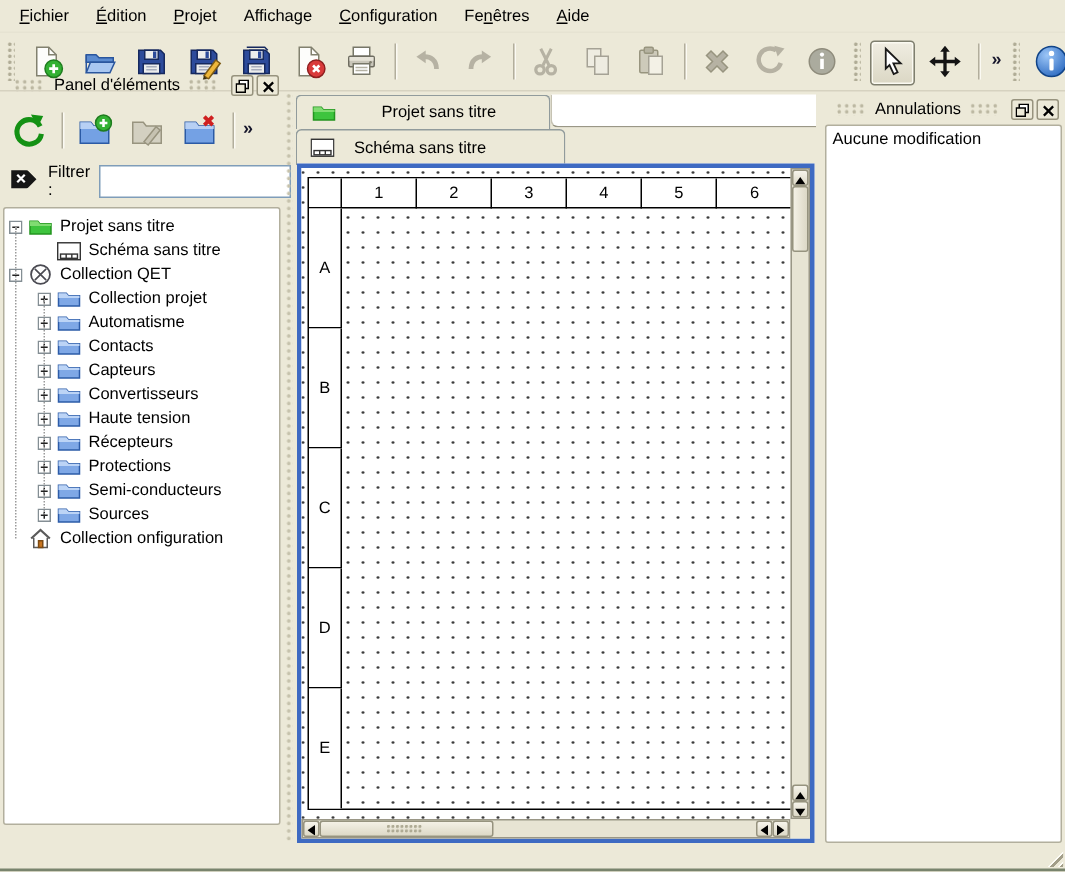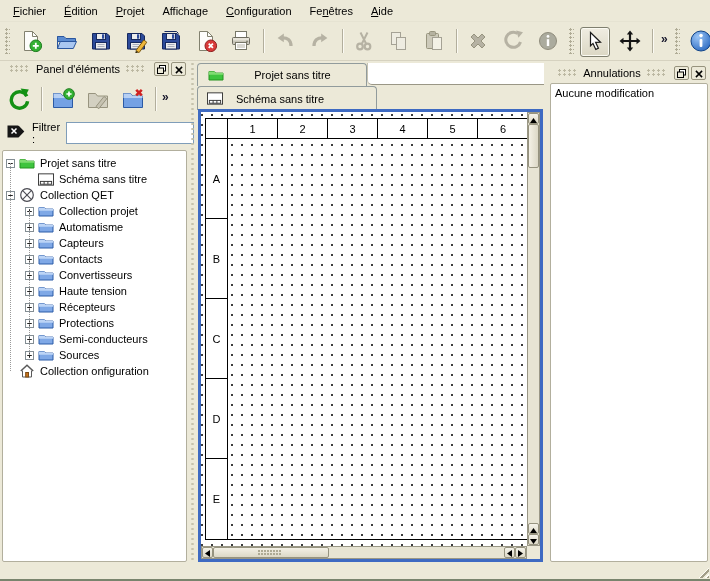--- a/index.html
+++ b/index.html
@@ -22,21 +22,21 @@
         display:flex;align-items:center;justify-content:center;padding:0;border-radius:3px;box-sizing:content-box;}
   .tbtn.checked{background:linear-gradient(#f0ede2,#dbd7c4);border:1px solid #7f7f6f;
         box-shadow:inset 0 0 0 1px #fbfaf2;}
   .tsep{width:1px;height:24px;margin:7px 6px 0 2px;background:#b2ae9c;box-shadow:1px 0 0 #fbfaf3;flex:none;}
   .handle{width:5px;height:26px;margin:6px 6px 0 1px;flex:none;
         background-image:radial-gradient(circle at 1.5px 1.5px,#b0ac96 1px,rgba(0,0,0,0) 1.4px);
         background-size:4px 4px;}
   .toverflow{margin:11px 6px 0 2px;font-weight:bold;color:#15152a;font-size:12px;line-height:12px;}
 
   
-  #left-dock{position:absolute;left:0;top:58px;width:190px;height:500px;}
+  #left-dock{position:absolute;left:0;top:46px;width:190px;height:500px;}
   #right-dock{position:absolute;left:548px;top:62px;width:162px;height:500px;}
   .dock-titlebar{height:22px;display:flex;align-items:center;padding:0 4px;}
   .dock-titlebar .tex{flex:1;height:8px;margin:0 6px;
         background-image:radial-gradient(circle at 1.5px 1.5px,#bcb8a2 1px,rgba(0,0,0,0) 1.4px);
         background-size:5px 4px;}
   .dock-title{white-space:nowrap;}
   .dock-btn{width:15px;height:14px;margin-left:2px;border:1px solid #97937e;background:#ece9d8;
         border-radius:2px;display:flex;align-items:center;justify-content:center;padding:0;flex:none;}
 
   #panel-tools{height:38px;display:flex;align-items:flex-start;padding:0 4px;}
@@ -430,36 +430,36 @@
               <rect x="0.5" y="0.5" width="8" height="8" fill="#fff" stroke="#848e94"></rect>
               <path d="M2.2 4.5h4.6M4.5 2.2v4.6" stroke="#222"></path>
             </svg>
           </span>
           <span class="ticon">
             <svg width="16" height="16" viewBox="0 0 16 16" xmlns="http://www.w3.org/2000/svg">
               <path d="M1 4.5h5.2l1.4 1.6H15V13H1z" fill="#7fa8e6" stroke="#2d5ca8"></path>
               <path d="M1 4.5h5.2l1.4 1.6H15v1.6H1z" fill="#bcd4f6"></path>
             </svg>
           </span>
+          <span class="tlabel">Contacts</span>
+        </div>
+        <div class="trow" style="padding-left:22px">
+          <span class="texp">
+            <svg width="9" height="9" viewBox="0 0 9 9" xmlns="http://www.w3.org/2000/svg">
+              <rect x="0.5" y="0.5" width="8" height="8" fill="#fff" stroke="#848e94"></rect>
+              <path d="M2.2 4.5h4.6M4.5 2.2v4.6" stroke="#222"></path>
+            </svg>
+          </span>
+          <span class="ticon">
+            <svg width="16" height="16" viewBox="0 0 16 16" xmlns="http://www.w3.org/2000/svg">
+              <path d="M1 4.5h5.2l1.4 1.6H15V13H1z" fill="#7fa8e6" stroke="#2d5ca8"></path>
+              <path d="M1 4.5h5.2l1.4 1.6H15v1.6H1z" fill="#bcd4f6"></path>
+            </svg>
+          </span>
           <span class="tlabel">Capteurs</span>
-        </div>
-        <div class="trow" style="padding-left:22px">
-          <span class="texp">
-            <svg width="9" height="9" viewBox="0 0 9 9" xmlns="http://www.w3.org/2000/svg">
-              <rect x="0.5" y="0.5" width="8" height="8" fill="#fff" stroke="#848e94"></rect>
-              <path d="M2.2 4.5h4.6M4.5 2.2v4.6" stroke="#222"></path>
-            </svg>
-          </span>
-          <span class="ticon">
-            <svg width="16" height="16" viewBox="0 0 16 16" xmlns="http://www.w3.org/2000/svg">
-              <path d="M1 4.5h5.2l1.4 1.6H15V13H1z" fill="#7fa8e6" stroke="#2d5ca8"></path>
-              <path d="M1 4.5h5.2l1.4 1.6H15v1.6H1z" fill="#bcd4f6"></path>
-            </svg>
-          </span>
-          <span class="tlabel">Contacts</span>
         </div>
         <div class="trow" style="padding-left:22px">
           <span class="texp">
             <svg width="9" height="9" viewBox="0 0 9 9" xmlns="http://www.w3.org/2000/svg">
               <rect x="0.5" y="0.5" width="8" height="8" fill="#fff" stroke="#848e94"></rect>
               <path d="M2.2 4.5h4.6M4.5 2.2v4.6" stroke="#222"></path>
             </svg>
           </span>
           <span class="ticon">
             <svg width="16" height="16" viewBox="0 0 16 16" xmlns="http://www.w3.org/2000/svg">

